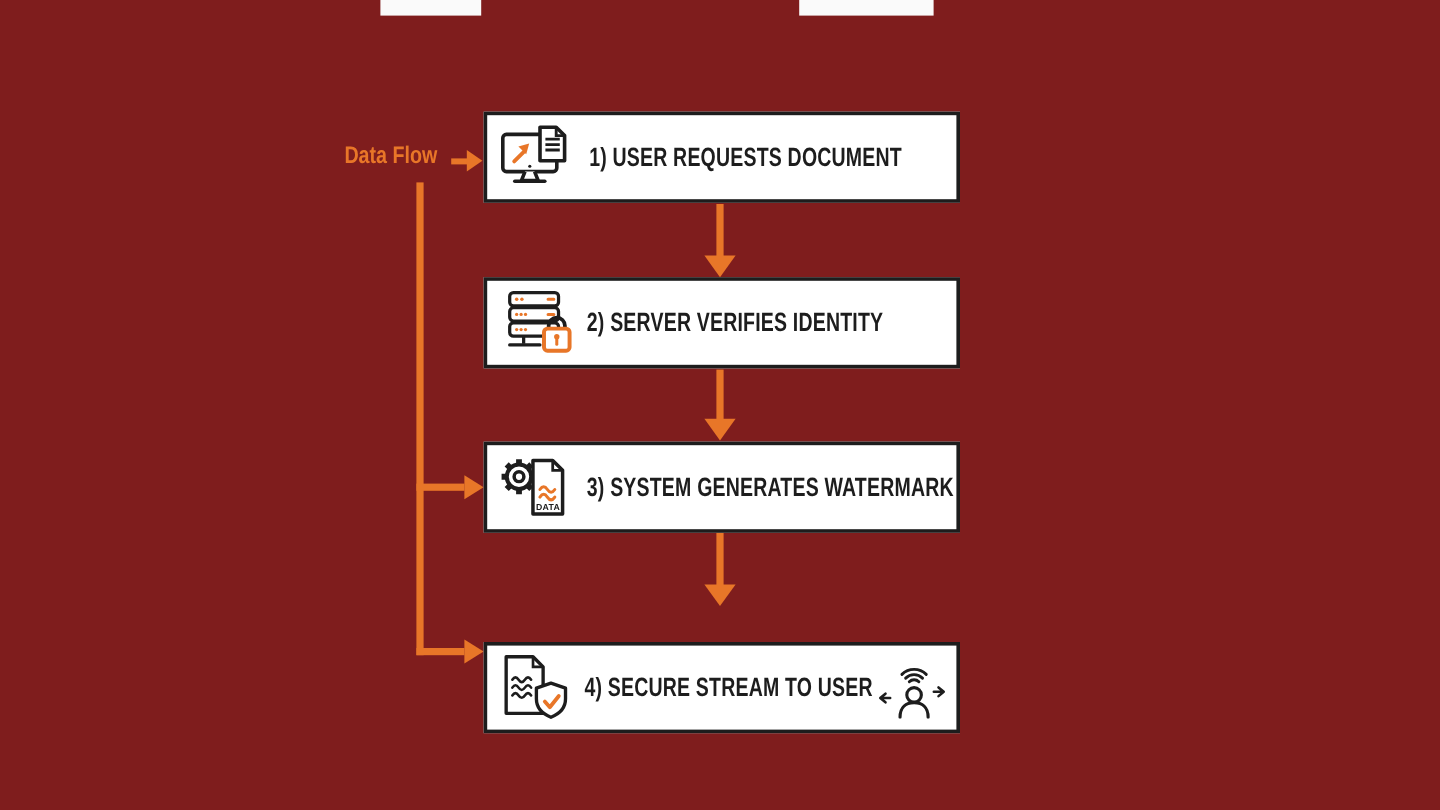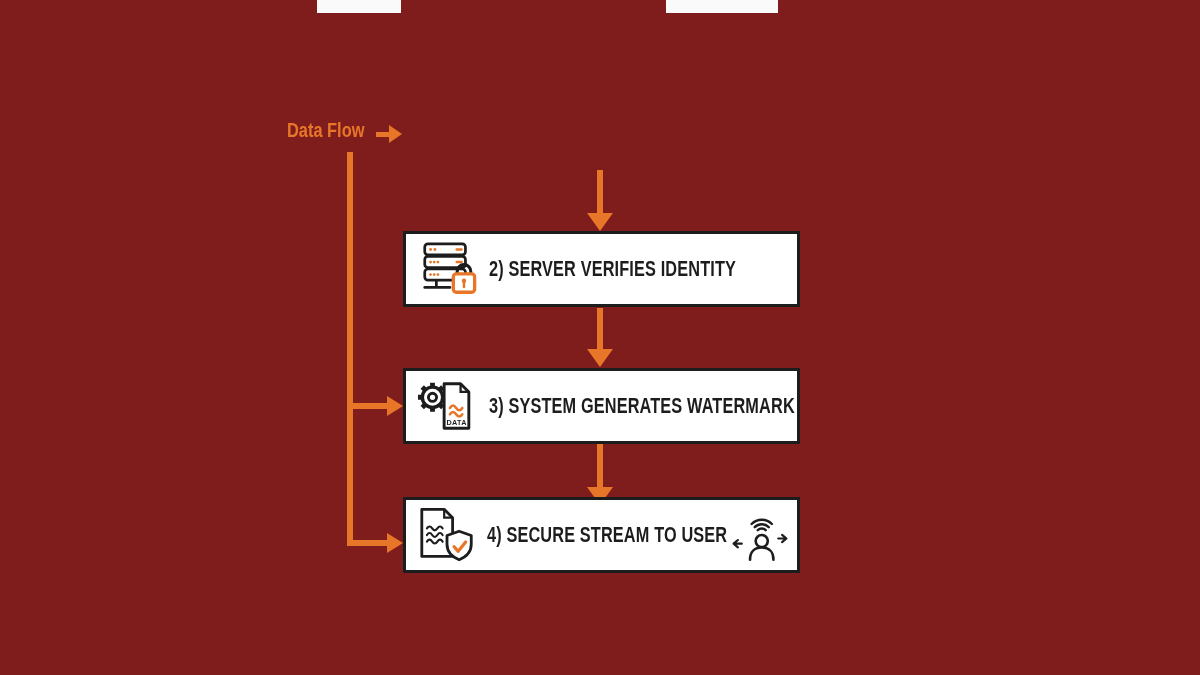--- a/index.html
+++ b/index.html
@@ -10,21 +10,21 @@
   .faint-bar{position:absolute;top:0;height:13px;background:#fafafa;}
   .bar1{left:317px;width:84px;}
   .bar2{left:666px;width:112px;}
 
   
   .step{
     position:absolute;left:403px;width:397px;height:76px;
     background:#ffffff;border:3px solid #1d1d1d;box-sizing:border-box;
     display:flex;align-items:center;padding-left:11px;
   }
-  .s1{top:93px;} .s2{top:231px;} .s3{top:368px;} .s4{top:497px;}
+  .s1{top:93px;} .s2{top:231px;} .s3{top:368px;} .s4{top:535px;}
   .step-icon{flex-shrink:0;margin-right:10px;}
   .step-label{
     font-weight:700;font-size:22px;color:#1d1d1d;white-space:nowrap;
     letter-spacing:.2px;transform:scaleX(.74);transform-origin:left center;
     flex-shrink:0;
   }
   .right-icon{position:absolute;right:4px;top:50%;transform:translateY(-50%);}
 
   
   .legend-label{
@@ -59,20 +59,34 @@
   <div class="oline" style="left:347px;top:540px;width:40px;height:6px;"></div>
   <div class="head-right" style="left:387px;top:533px;"></div>
 
   <div class="oline" style="left:597px;top:170px;width:6px;height:44px;"></div>
   <div class="head-down" style="left:587px;top:213px;"></div>
   <div class="oline" style="left:597px;top:308px;width:6px;height:42px;"></div>
   <div class="head-down" style="left:587px;top:349px;"></div>
   <div class="oline" style="left:597px;top:444px;width:6px;height:44px;"></div>
   <div class="head-down" style="left:587px;top:487px;"></div>
 
+  <div class="step s1">
+    <svg class="step-icon" width="64" height="54" viewBox="0 0 64 54">
+      <rect x="2" y="8" width="45" height="31" rx="3" fill="#fff" stroke="#1d1d1d" stroke-width="3"></rect>
+      <circle cx="24.5" cy="34.5" r="1.3" fill="#1d1d1d"></circle>
+      <path d="M20.5,39 L17.5,46.5 H31.5 L28.5,39" fill="#fff" stroke="#1d1d1d" stroke-width="3" stroke-linejoin="round"></path>
+      <path d="M12,47 H37" fill="none" stroke="#1d1d1d" stroke-width="3" stroke-linecap="round"></path>
+      <path d="M11.5,30.5 L19.5,22.5" stroke="#e87628" stroke-width="3.2" stroke-linecap="round"></path>
+      <polygon points="24,15.5 15,18 21.5,24.5" fill="#e87628"></polygon>
+      <path d="M33,2 H46.5 L53.5,9 V30 H33 Z" fill="#fff" stroke="#1d1d1d" stroke-width="3" stroke-linejoin="round"></path>
+      <path d="M46.5,2 V9 H53.5" fill="none" stroke="#1d1d1d" stroke-width="2.4"></path>
+      <path d="M37.5,12 H49.5 M37.5,16.5 H49.5 M37.5,21 H49.5" stroke="#1d1d1d" stroke-width="2.3"></path>
+    </svg>
+    <span class="step-label">1) USER REQUESTS DOCUMENT</span>
+  </div>
 
   <div class="step s2">
     <svg class="step-icon" width="62" height="56" viewBox="0 0 64 56">
       <rect x="8" y="2" width="42" height="11.5" rx="3.2" fill="#fff" stroke="#1d1d1d" stroke-width="2.8"></rect>
       <rect x="8" y="15" width="42" height="11.5" rx="3.2" fill="#fff" stroke="#1d1d1d" stroke-width="2.8"></rect>
       <rect x="8" y="28" width="42" height="11.5" rx="3.2" fill="#fff" stroke="#1d1d1d" stroke-width="2.8"></rect>
       <circle cx="14" cy="7.8" r="1.5" fill="#e87628"></circle>
         <circle cx="18.5" cy="7.8" r="1.5" fill="#e87628"></circle>
       <circle cx="14" cy="20.8" r="1.4" fill="#e87628"></circle>
         <circle cx="17.8" cy="20.8" r="1.4" fill="#e87628"></circle>

